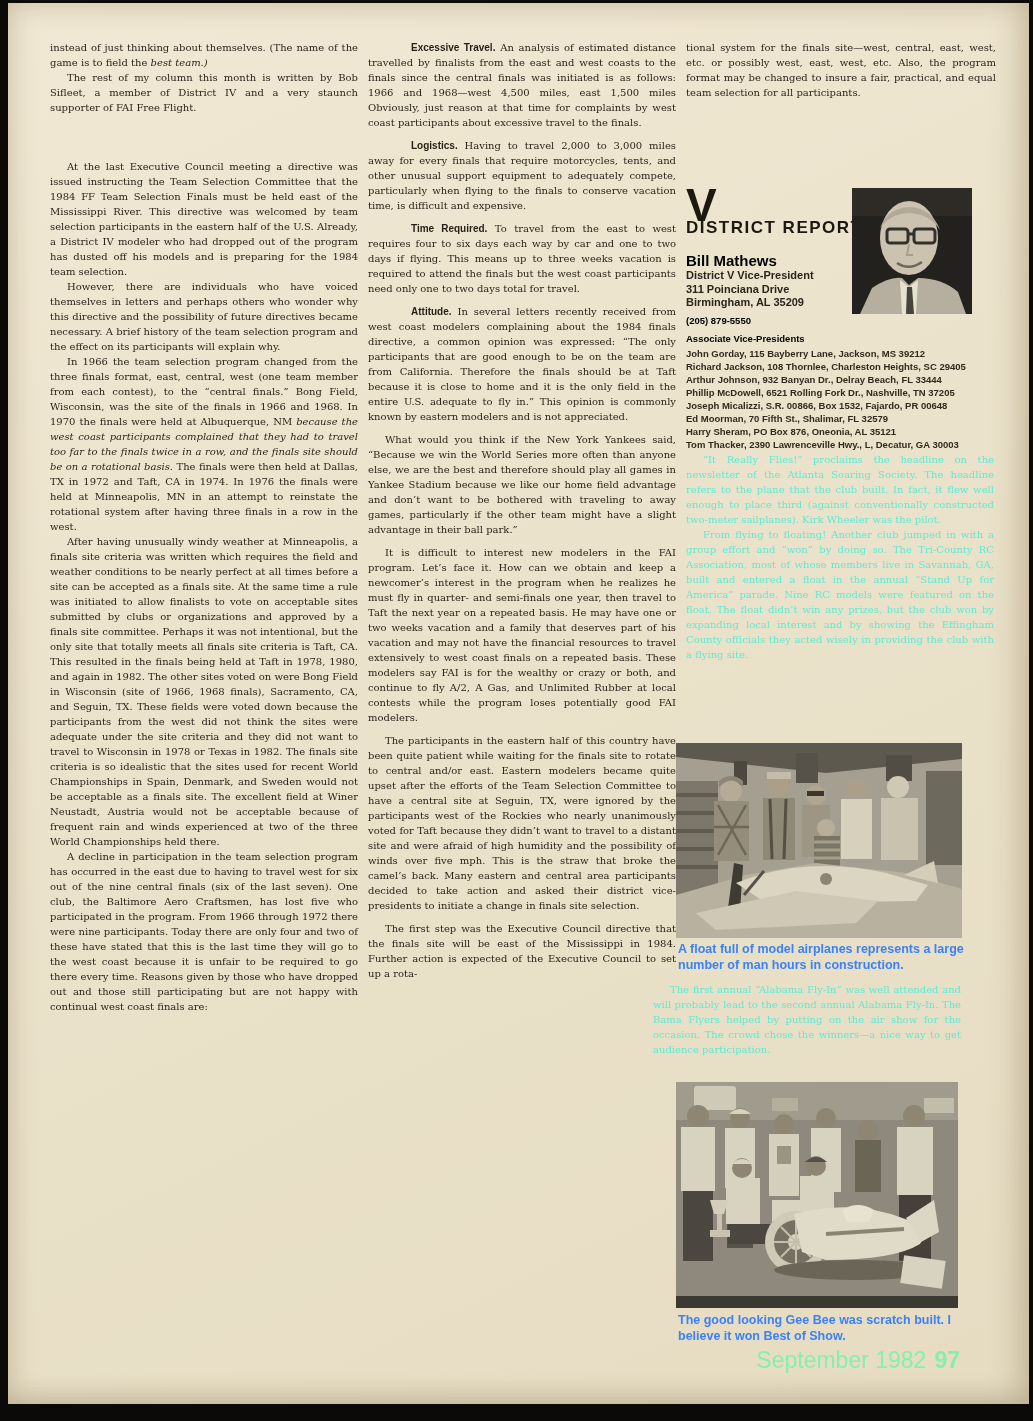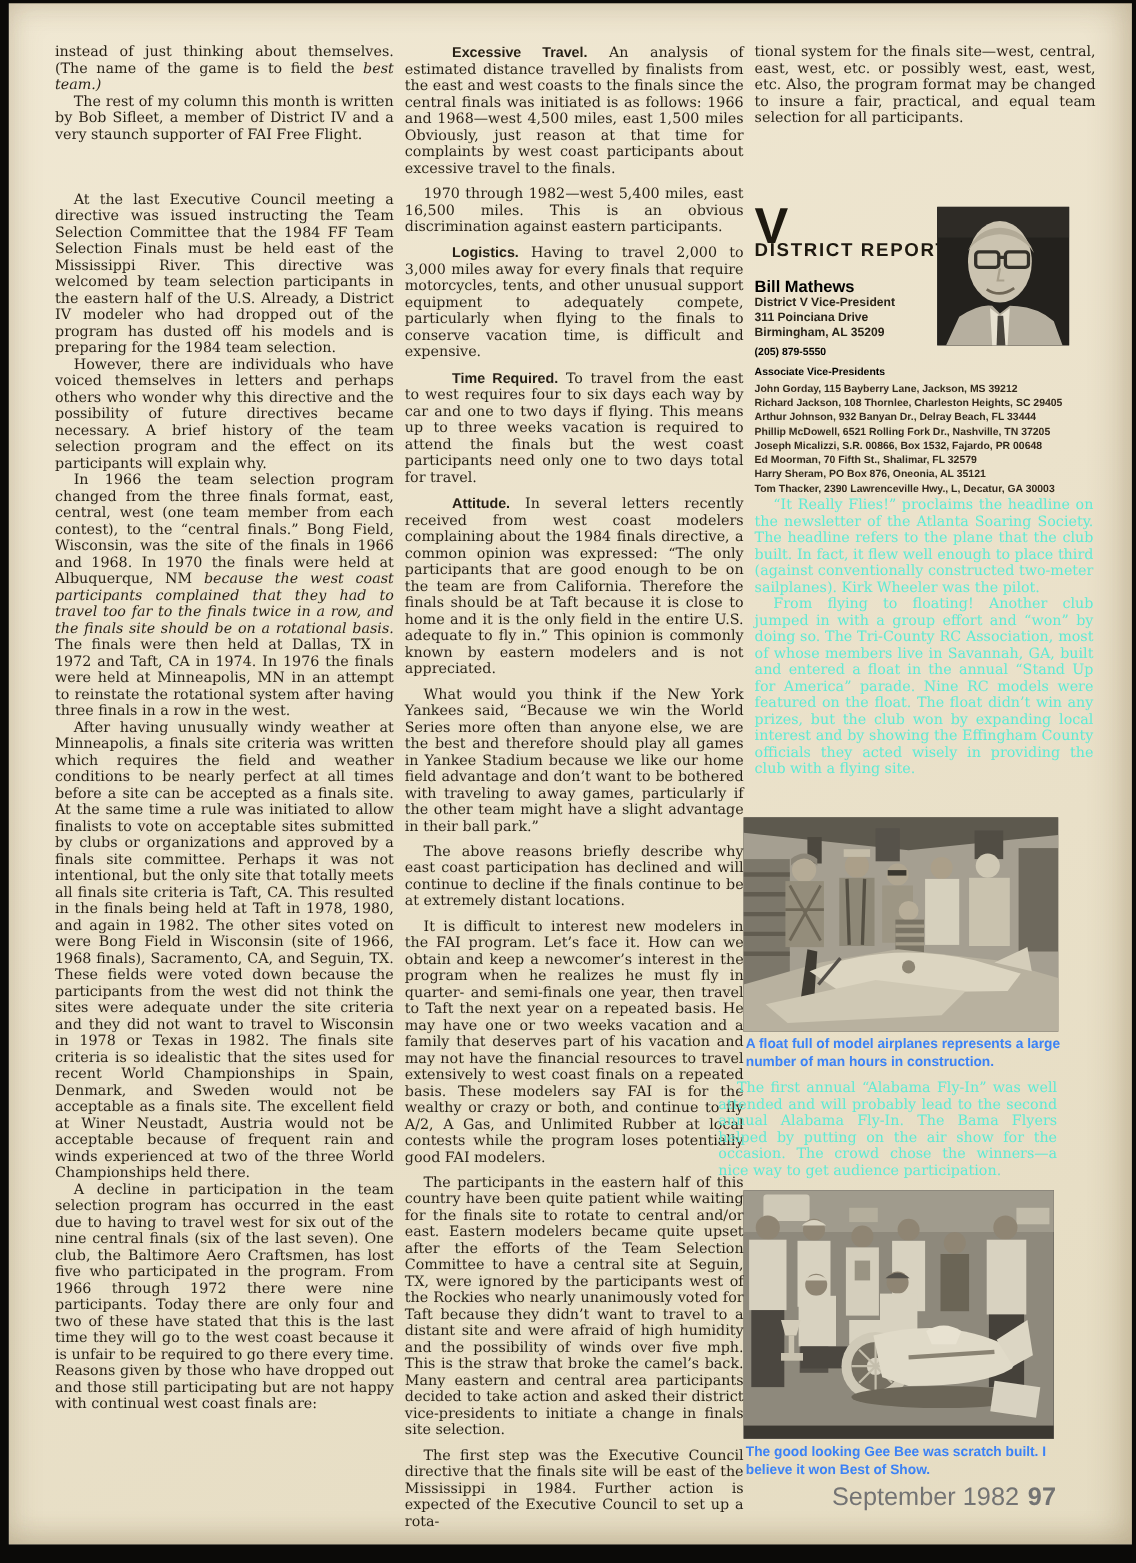--- a/index.html
+++ b/index.html
@@ -5,21 +5,21 @@
   html,body{margin:0;padding:0;background:#000;}
   #screen{position:relative;width:1033px;height:1421px;background:#0b0a08;overflow:hidden;
           font-family:"DejaVu Serif",serif;}
   .paper{position:absolute;left:8px;top:3px;width:1021px;height:1401px;
          background:linear-gradient(155deg,#f0e8d3 0%,#ebe2cb 45%,#e5dcc2 100%);
          box-shadow:inset -16px 0 26px rgba(115,95,55,.18),
                     inset 0 -12px 20px rgba(115,95,55,.14),
                     inset 10px 6px 24px rgba(120,100,60,.10);}
   .col{position:absolute;top:40px;width:308px;color:#261f15;}
   #col1{left:50px;} #col2{left:368px;} #col3-top{left:686px;width:310px;}
-  .col p, .blk p{margin:0;font-size:13px;line-height:15px;text-align:justify;hyphens:auto;}
+  .col p, .blk p{margin:0;font-size:10px;line-height:15px;text-align:justify;hyphens:auto;}
   p.ind{text-indent:17px;}
   p.gap{margin-top:44px;}
   #col2 p{margin-bottom:8px;}
   .lead{font-family:"Liberation Sans",sans-serif;font-weight:bold;padding-left:26px;}
   .blk{position:absolute;color:#5eead4;}
   
   .states{position:absolute;left:686px;top:164px;width:310px;
           font:bold 9.5px/11.5px "Liberation Sans",sans-serif;color:#2a241a;}
   .states .l2{display:block;padding-left:58px;}
   .v-letter{position:absolute;left:686px;top:182px;
@@ -38,47 +38,45 @@
   .photo svg{display:block;width:100%;height:100%;}
   #headshot{left:852px;top:188px;width:120px;height:126px;}
   #photo-float{left:676px;top:743px;width:286px;height:195px;}
   #photo-geebee{left:676px;top:1082px;width:282px;height:226px;}
   .caption{position:absolute;left:678px;width:290px;
            font:bold 12.5px/15.5px "Liberation Sans",sans-serif;color:#3b82f6;text-align:left;}
   #cap1{top:942px;} #cap2{top:1313px;}
   #p2p3{left:686px;top:452px;width:308px;}
   #p4blk{left:653px;top:982px;width:308px;}
   .footer{position:absolute;left:640px;top:1349px;width:320px;text-align:right;
-          font:23px/1 "Liberation Sans",sans-serif;color:#737373;}
+          font:23px/1 "Liberation Sans",sans-serif;color:#86efac;}
   .footer b{font-weight:bold;margin-left:8px;}
 </style>
 </head>
 <body>
 
 <div id="screen">
   <div class="paper"></div>
 
   <div class="col" id="col1">
     <p><span>instead of just thinking about themselves. (The name of the game is to field the </span><i>best team.)</i></p>
     <p class="ind">The rest of my column this month is written by Bob Sifleet, a member of District IV and a very staunch supporter of FAI Free Flight.</p>
     <p class="ind gap">At the last Executive Council meeting a directive was issued instructing the Team Selection Committee that the 1984 FF Team Selection Finals must be held east of the Mississippi River. This directive was welcomed by team selection participants in the eastern half of the U.S. Already, a District IV modeler who had dropped out of the program has dusted off his models and is preparing for the 1984 team selection.</p>
     <p class="ind">However, there are individuals who have voiced themselves in letters and perhaps others who wonder why this directive and the possibility of future directives became necessary. A brief history of the team selection program and the effect on its participants will explain why.</p>
     <p class="ind"><span>In 1966 the team selection program changed from the three finals format, east, central, west (one team member from each contest), to the “central finals.” Bong Field, Wisconsin, was the site of the finals in 1966 and 1968. In 1970 the finals were held at Albuquerque, NM </span><i>because the west coast participants complained that they had to travel too far to the finals twice in a row, and the finals site should be on a rotational basis.</i><span> The finals were then held at Dallas, TX in 1972 and Taft, CA in 1974. In 1976 the finals were held at Minneapolis, MN in an attempt to reinstate the rotational system after having three finals in a row in the west.</span></p>
     <p class="ind">After having unusually windy weather at Minneapolis, a finals site criteria was written which requires the field and weather conditions to be nearly perfect at all times before a site can be accepted as a finals site. At the same time a rule was initiated to allow finalists to vote on acceptable sites submitted by clubs or organizations and approved by a finals site committee. Perhaps it was not intentional, but the only site that totally meets all finals site criteria is Taft, CA. This resulted in the finals being held at Taft in 1978, 1980, and again in 1982. The other sites voted on were Bong Field in Wisconsin (site of 1966, 1968 finals), Sacramento, CA, and Seguin, TX. These fields were voted down because the participants from the west did not think the sites were adequate under the site criteria and they did not want to travel to Wisconsin in 1978 or Texas in 1982. The finals site criteria is so idealistic that the sites used for recent World Championships in Spain, Denmark, and Sweden would not be acceptable as a finals site. The excellent field at Winer Neustadt, Austria would not be acceptable because of frequent rain and winds experienced at two of the three World Championships held there.</p>
     <p class="ind">A decline in participation in the team selection program has occurred in the east due to having to travel west for six out of the nine central finals (six of the last seven). One club, the Baltimore Aero Craftsmen, has lost five who participated in the program. From 1966 through 1972 there were nine participants. Today there are only four and two of these have stated that this is the last time they will go to the west coast because it is unfair to be required to go there every time. Reasons given by those who have dropped out and those still participating but are not happy with continual west coast finals are:</p>
   </div>
 
   <div class="col" id="col2">
     <p class="ind"><span class="lead">Excessive Travel.</span><span> An analysis of estimated distance travelled by finalists from the east and west coasts to the finals since the central finals was initiated is as follows: 1966 and 1968—west 4,500 miles, east 1,500 miles Obviously, just reason at that time for complaints by west coast participants about excessive travel to the finals.</span></p>
-    <p class="ind">1970 through 1982—west 5,400 miles, east 16,500 miles. This is an obvious discrimination against eastern participants.</p>
     <p class="ind"><span class="lead">Logistics.</span><span> Having to travel 2,000 to 3,000 miles away for every finals that require motorcycles, tents, and other unusual support equipment to adequately compete, particularly when flying to the finals to conserve vacation time, is difficult and expensive.</span></p>
     <p class="ind"><span class="lead">Time Required.</span><span> To travel from the east to west requires four to six days each way by car and one to two days if flying. This means up to three weeks vacation is required to attend the finals but the west coast participants need only one to two days total for travel.</span></p>
     <p class="ind"><span class="lead">Attitude.</span><span> In several letters recently received from west coast modelers complaining about the 1984 finals directive, a common opinion was expressed: “The only participants that are good enough to be on the team are from California. Therefore the finals should be at Taft because it is close to home and it is the only field in the entire U.S. adequate to fly in.” This opinion is commonly known by eastern modelers and is not appreciated.</span></p>
     <p class="ind">What would you think if the New York Yankees said, “Because we win the World Series more often than anyone else, we are the best and therefore should play all games in Yankee Stadium because we like our home field advantage and don’t want to be bothered with traveling to away games, particularly if the other team might have a slight advantage in their ball park.”</p>
-    <p class="ind">The above reasons briefly describe why east coast participation has declined and will continue to decline if the finals continue to be at extremely distant locations.</p>
     <p class="ind">It is difficult to interest new modelers in the FAI program. Let’s face it. How can we obtain and keep a newcomer’s interest in the program when he realizes he must fly in quarter- and semi-finals one year, then travel to Taft the next year on a repeated basis. He may have one or two weeks vacation and a family that deserves part of his vacation and may not have the financial resources to travel extensively to west coast finals on a repeated basis. These modelers say FAI is for the wealthy or crazy or both, and continue to fly A/2, A Gas, and Unlimited Rubber at local contests while the program loses potentially good FAI modelers.</p>
     <p class="ind">The participants in the eastern half of this country have been quite patient while waiting for the finals site to rotate to central and/or east. Eastern modelers became quite upset after the efforts of the Team Selection Committee to have a central site at Seguin, TX, were ignored by the participants west of the Rockies who nearly unanimously voted for Taft because they didn’t want to travel to a distant site and were afraid of high humidity and the possibility of winds over five mph. This is the straw that broke the camel’s back. Many eastern and central area participants decided to take action and asked their district vice-presidents to initiate a change in finals site selection.</p>
     <p class="ind">The first step was the Executive Council directive that the finals site will be east of the Mississippi in 1984. Further action is expected of the Executive Council to set up a rota-</p>
   </div>
 
   <div class="col" id="col3-top">
     <p>tional system for the finals site—west, central, east, west, etc. or possibly west, east, west, etc. Also, the program format may be changed to insure a fair, practical, and equal team selection for all participants.</p>
   </div>
 
   <div class="v-letter">V</div>

